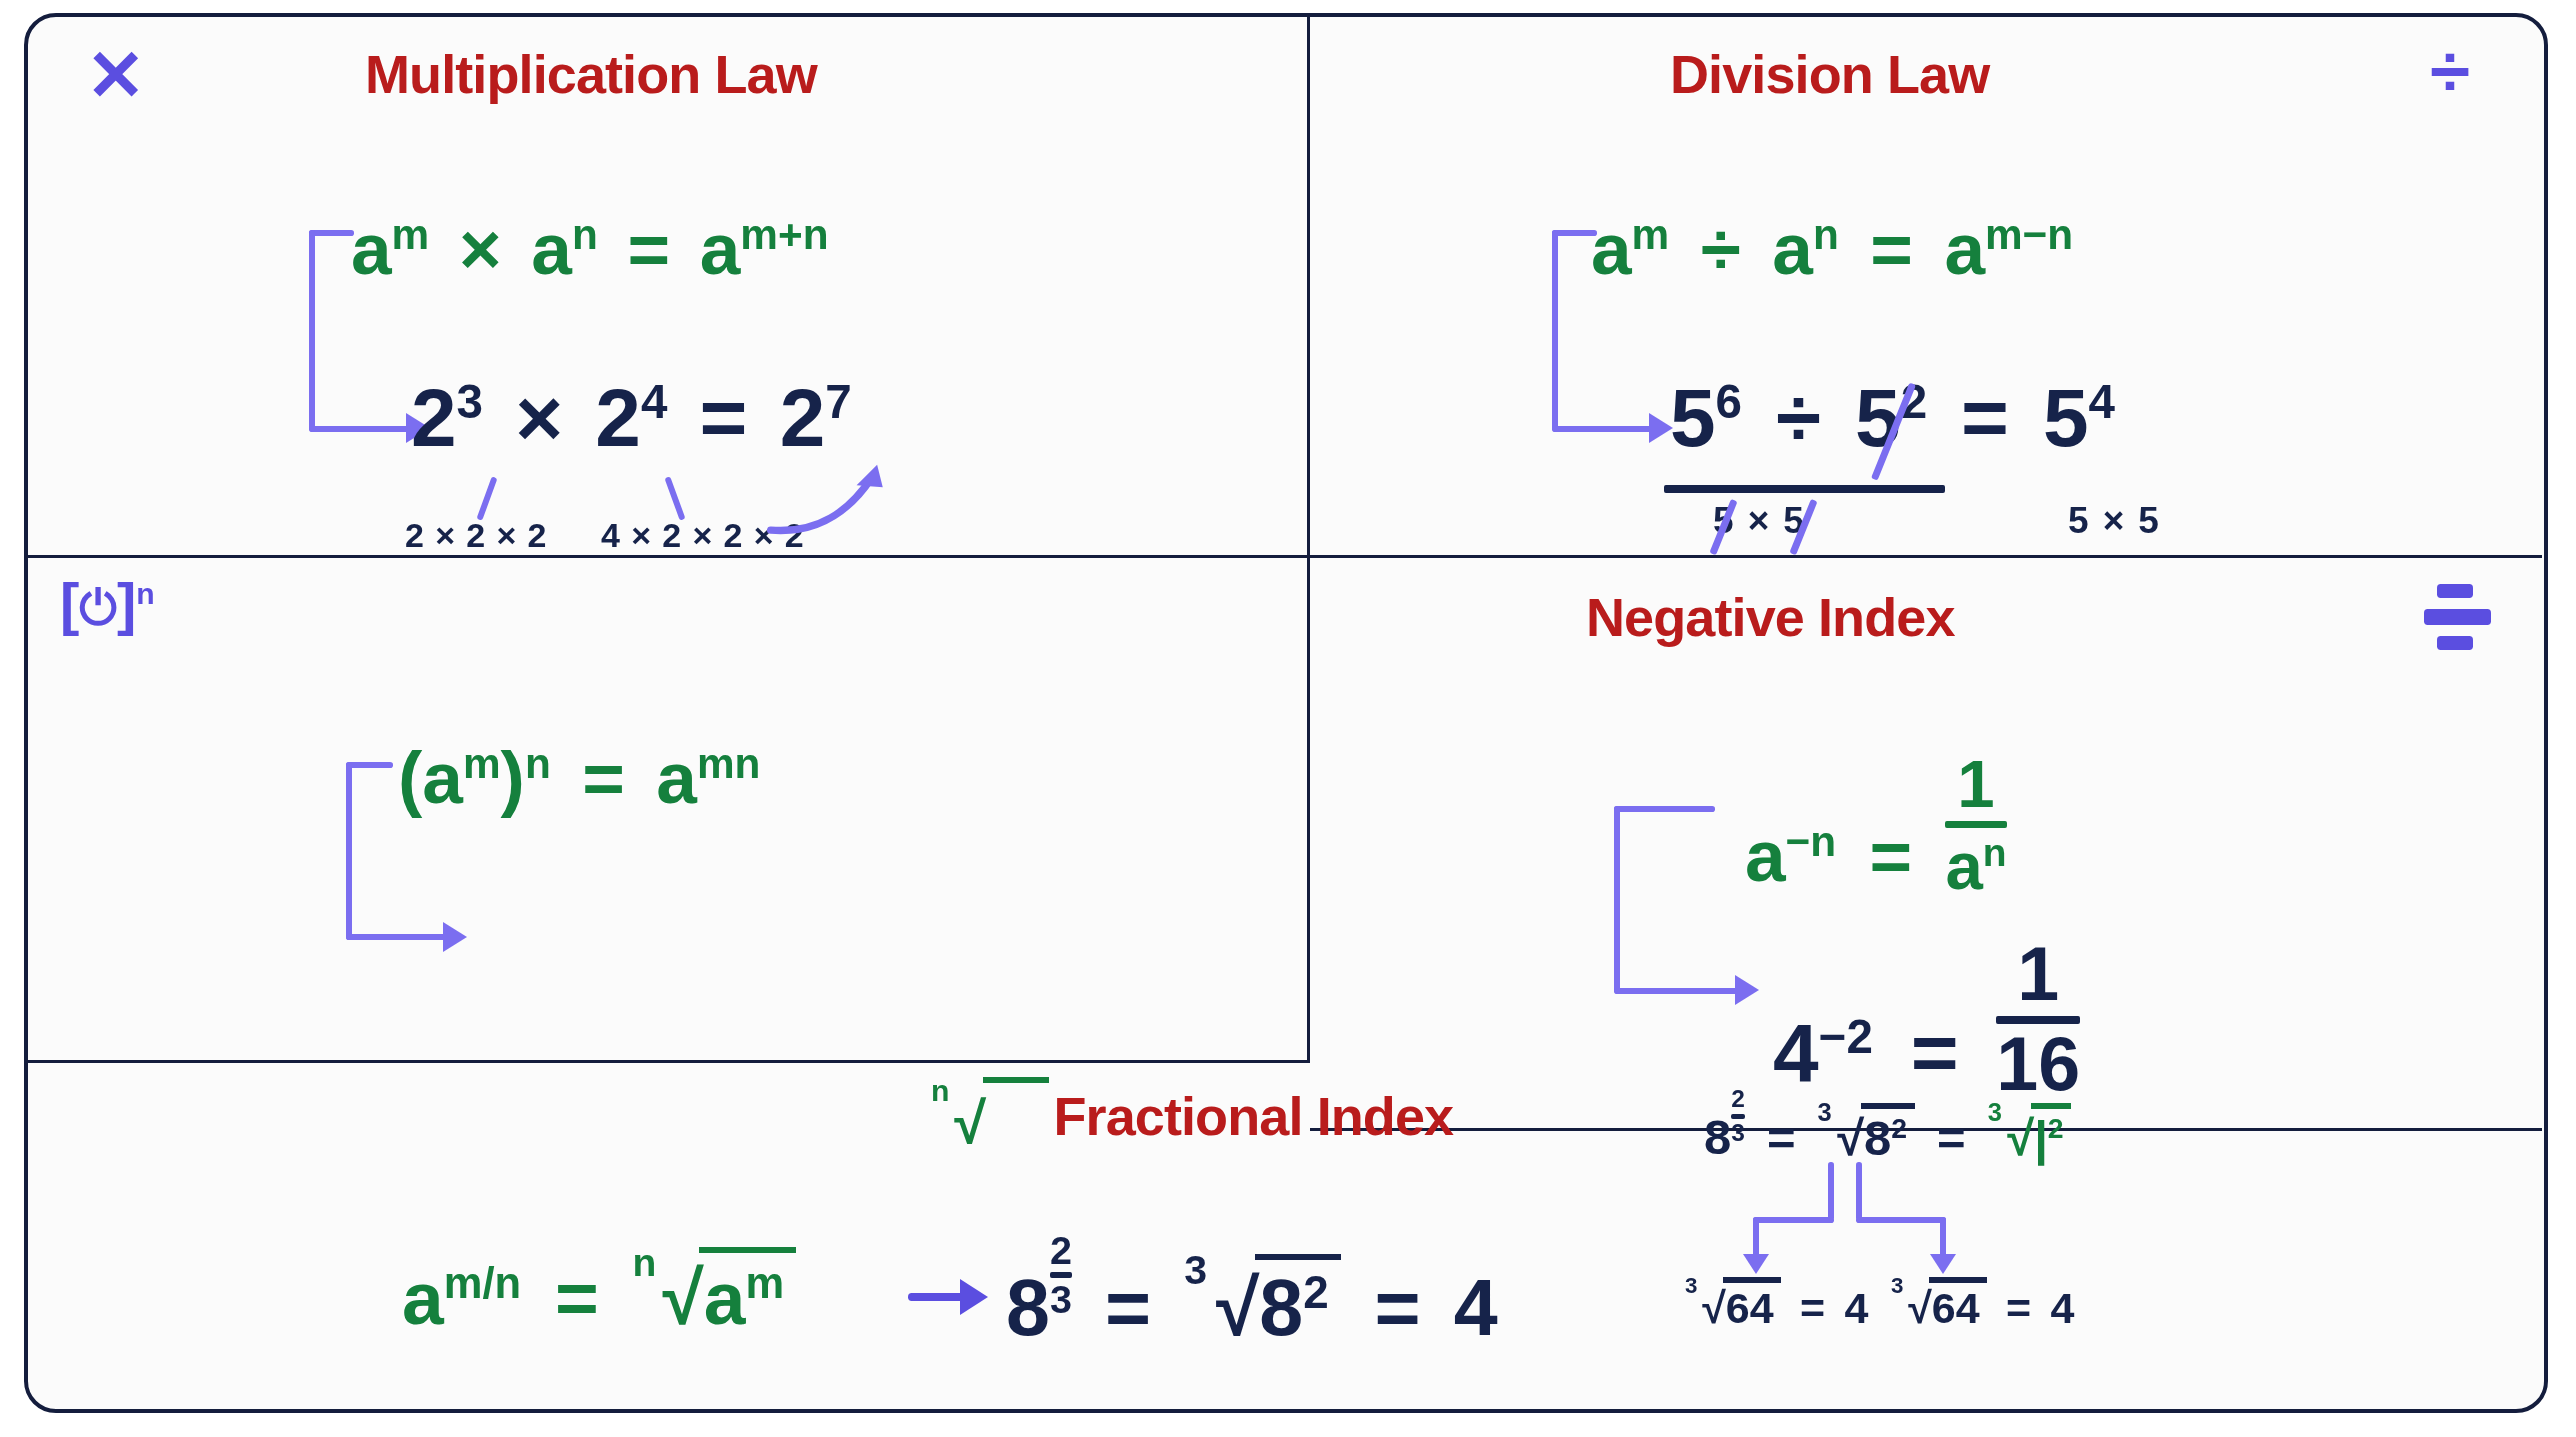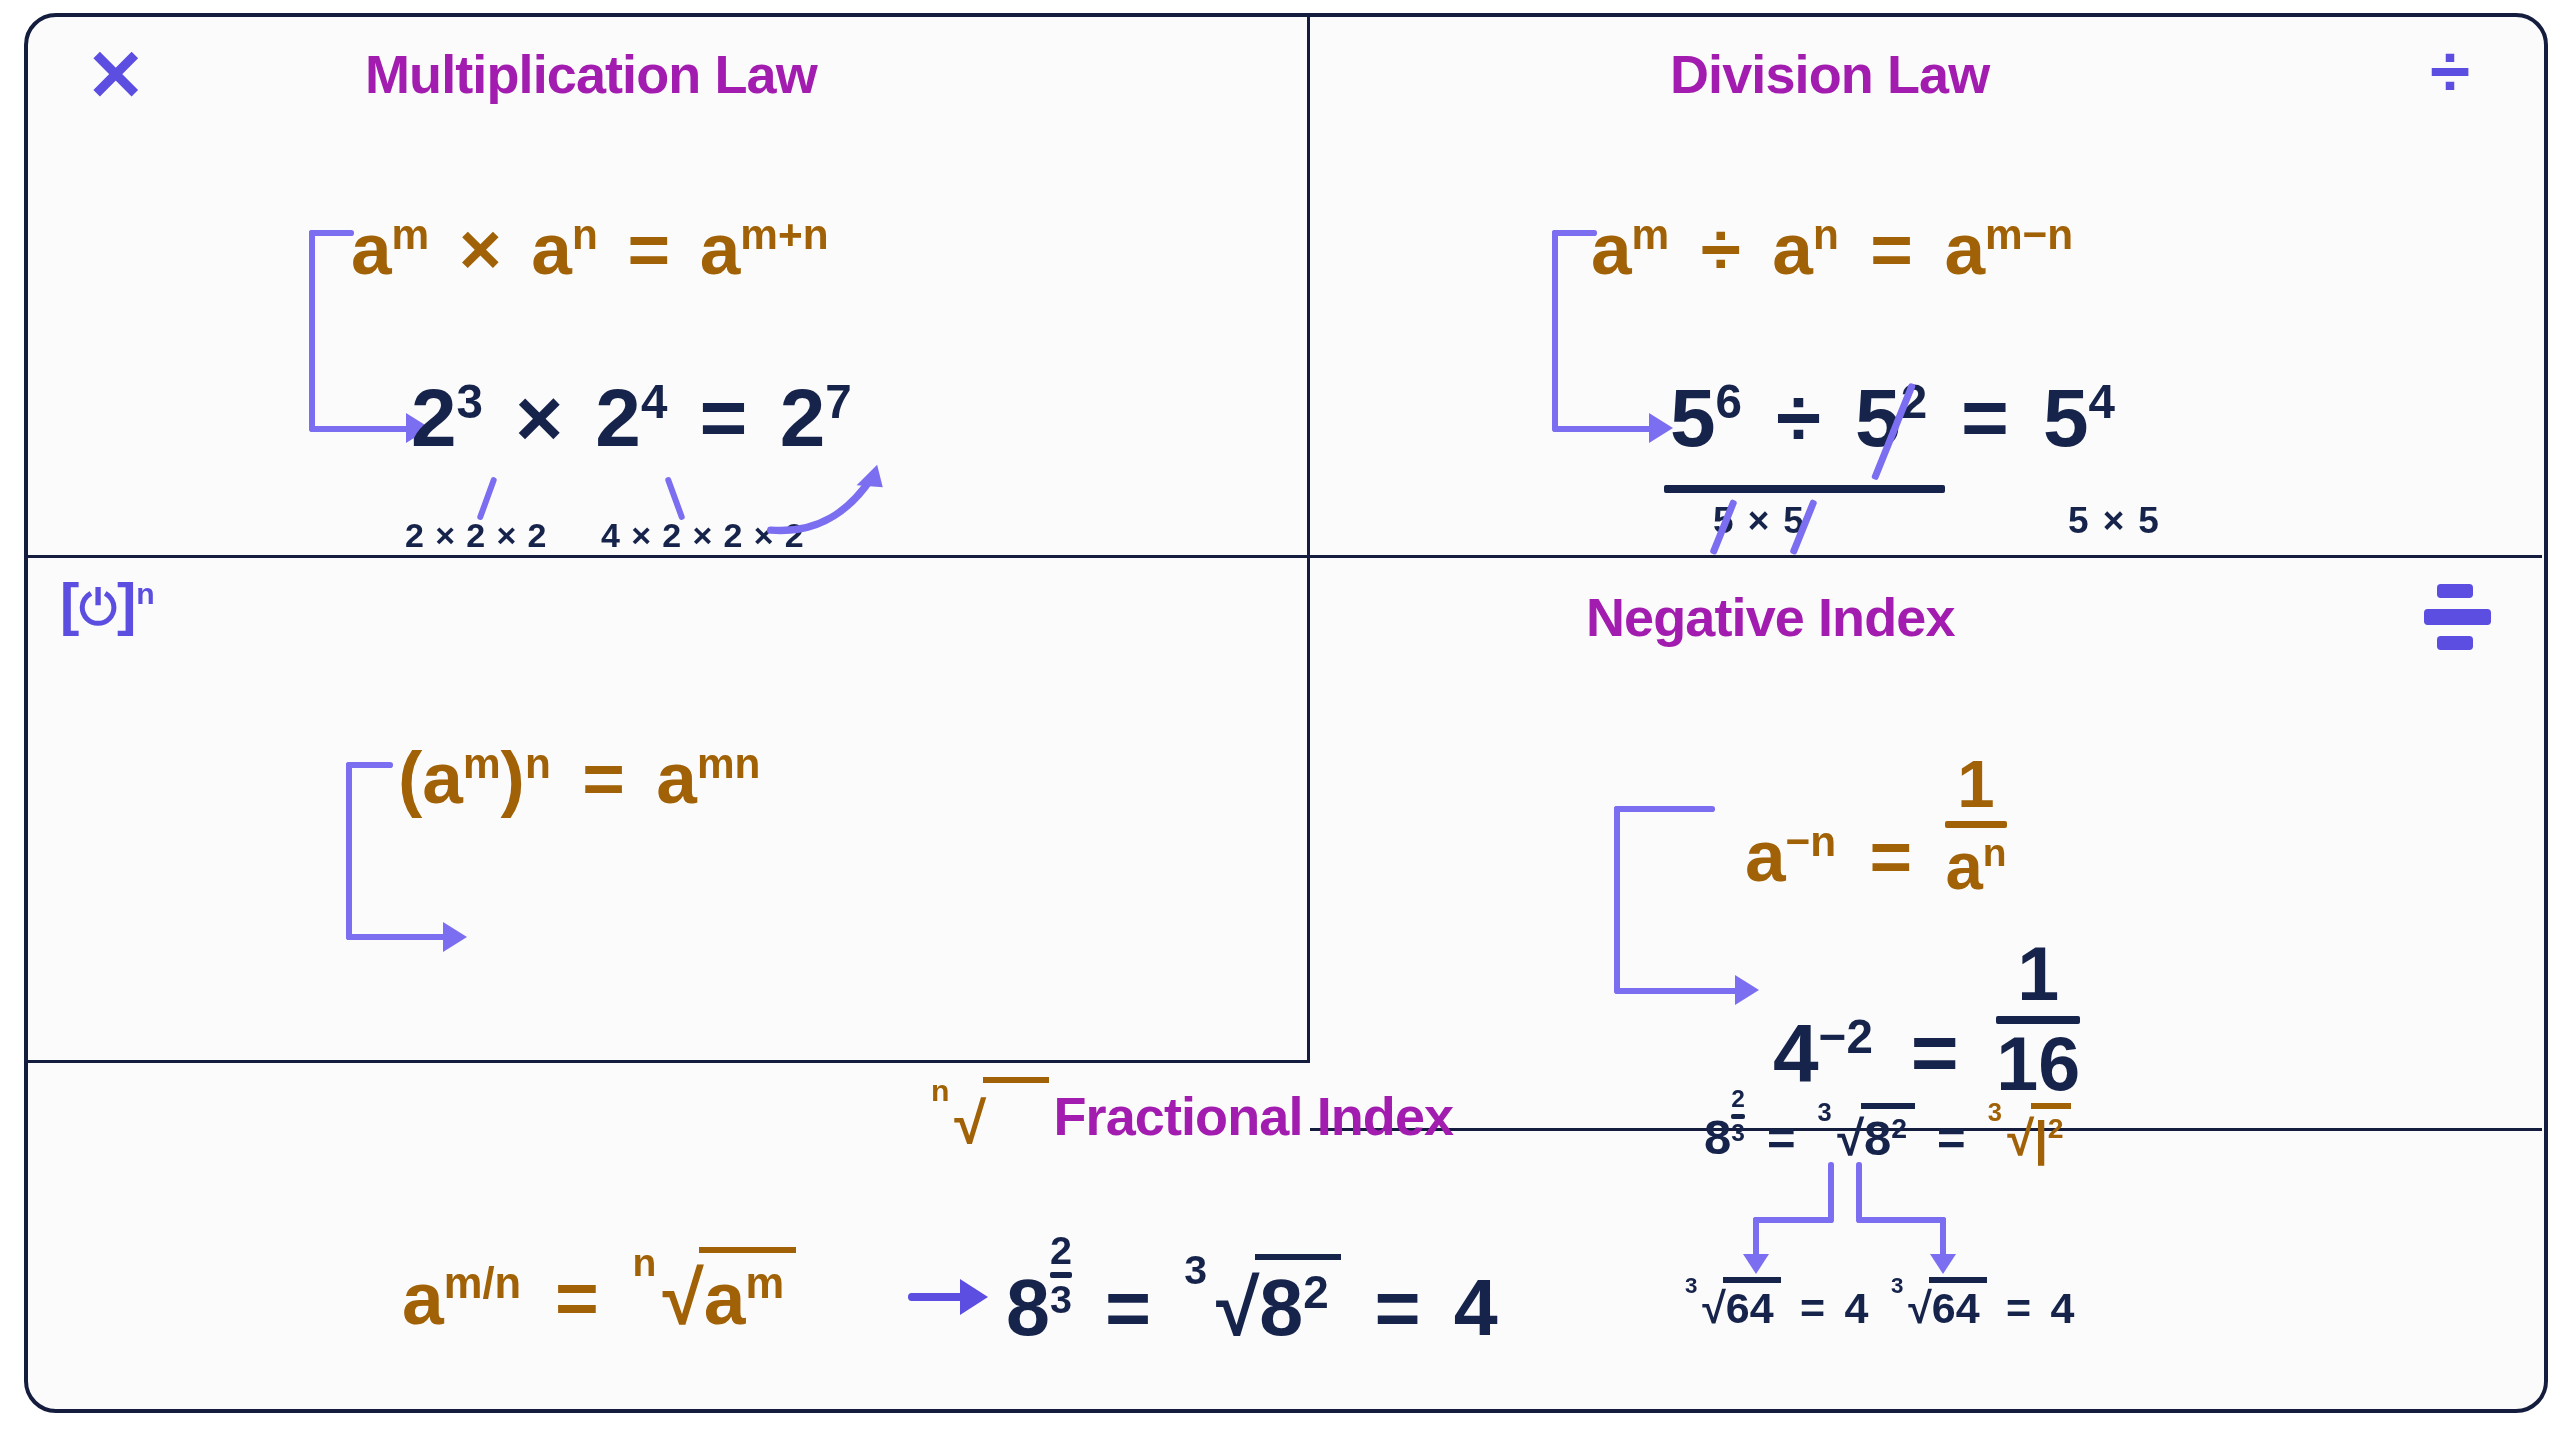--- a/index.html
+++ b/index.html
@@ -38,21 +38,21 @@
   #cell-div  { left: 1282px; top: 0;    width: 1232px; height: 541px; border-bottom: 3.7px solid #141d3d; }
   #cell-pow  { left: 0;      top: 541px; width: 1282px; height: 505px; border-right: 3.7px solid #141d3d; border-bottom: 3.7px solid #141d3d; }
   #cell-neg  { left: 1282px; top: 541px; width: 1232px; height: 573px; border-bottom: 3.7px solid #141d3d; }
   #cell-frac { left: 0;      top: 1047px; width: 2514px; height: 344px; }
 
   
   .title {
     position: absolute;
     font-size: 54px;
     font-weight: bold;
-    color: #a21caf;
+    color: #b91c1c;
     letter-spacing: -0.9px;
     white-space: nowrap;
     font-family: "Liberation Sans", sans-serif;
   }
   #title-mult { left: 337px; top: 26px; }
   #title-div  { left: 360px; top: 26px; }
   #title-pow  { left: 468px; top: 28px; }
   #title-neg  { left: 276px; top: 28px; }
 
   
@@ -75,21 +75,21 @@
   #icon-neg-bars i:nth-child(3){ left:13px; top:52px; width:36px; height:14px; }
 
   
   .formula {
     position: absolute;
     white-space: nowrap;
     font-weight: bold;
     line-height: 1;
     font-family: "Liberation Sans", sans-serif;
   }
-  .purple { color: #a16207; }
+  .purple { color: #15803d; }
   .navy   { color: #16234a; }
 
   sup, .sup {
     font-size: 0.58em;
     vertical-align: super;
     line-height: 0;
     font-weight: bold;
   }
 
   

